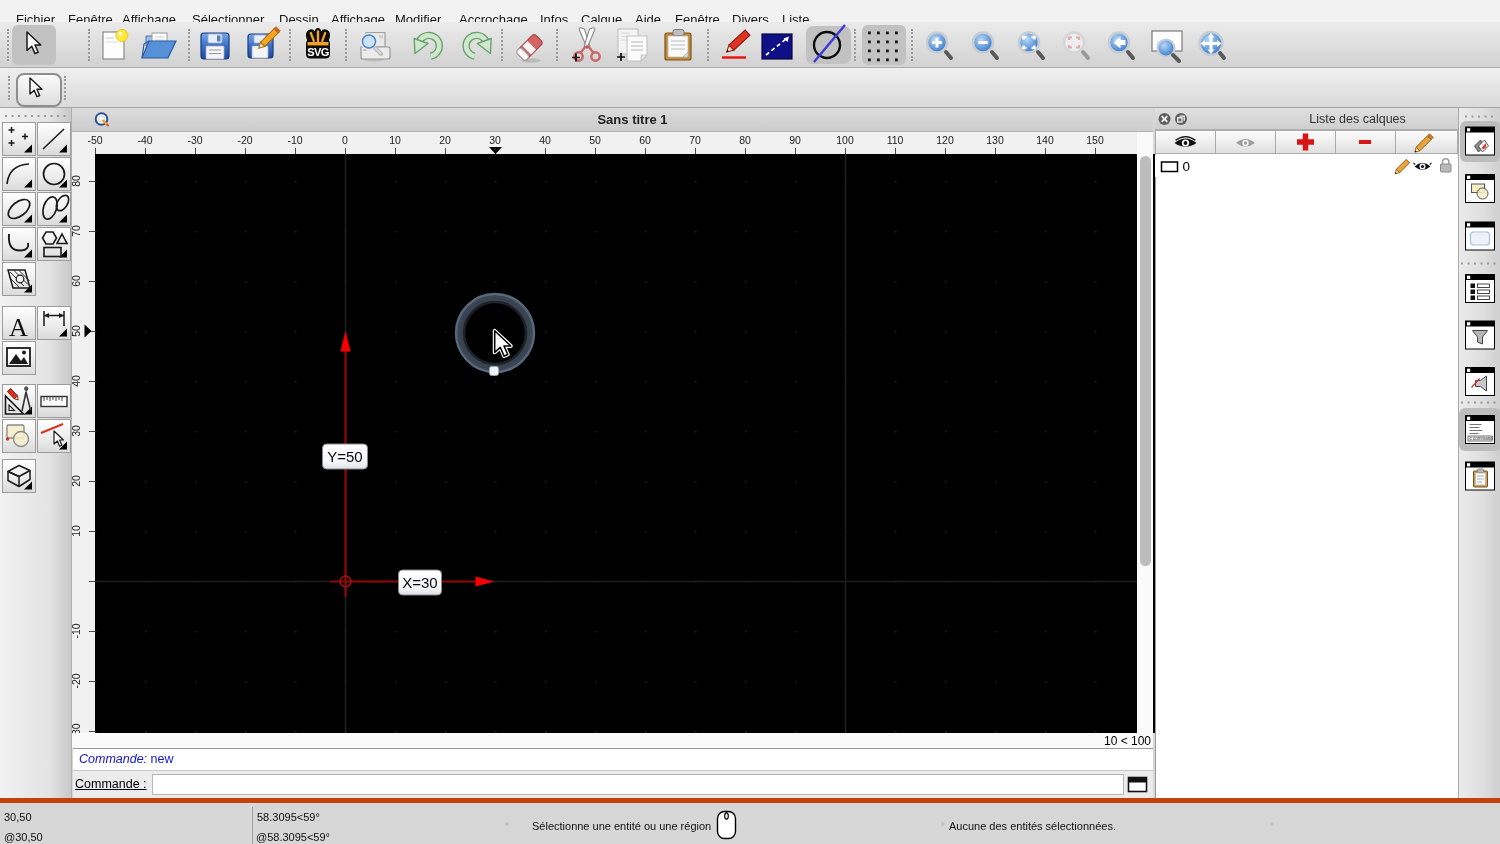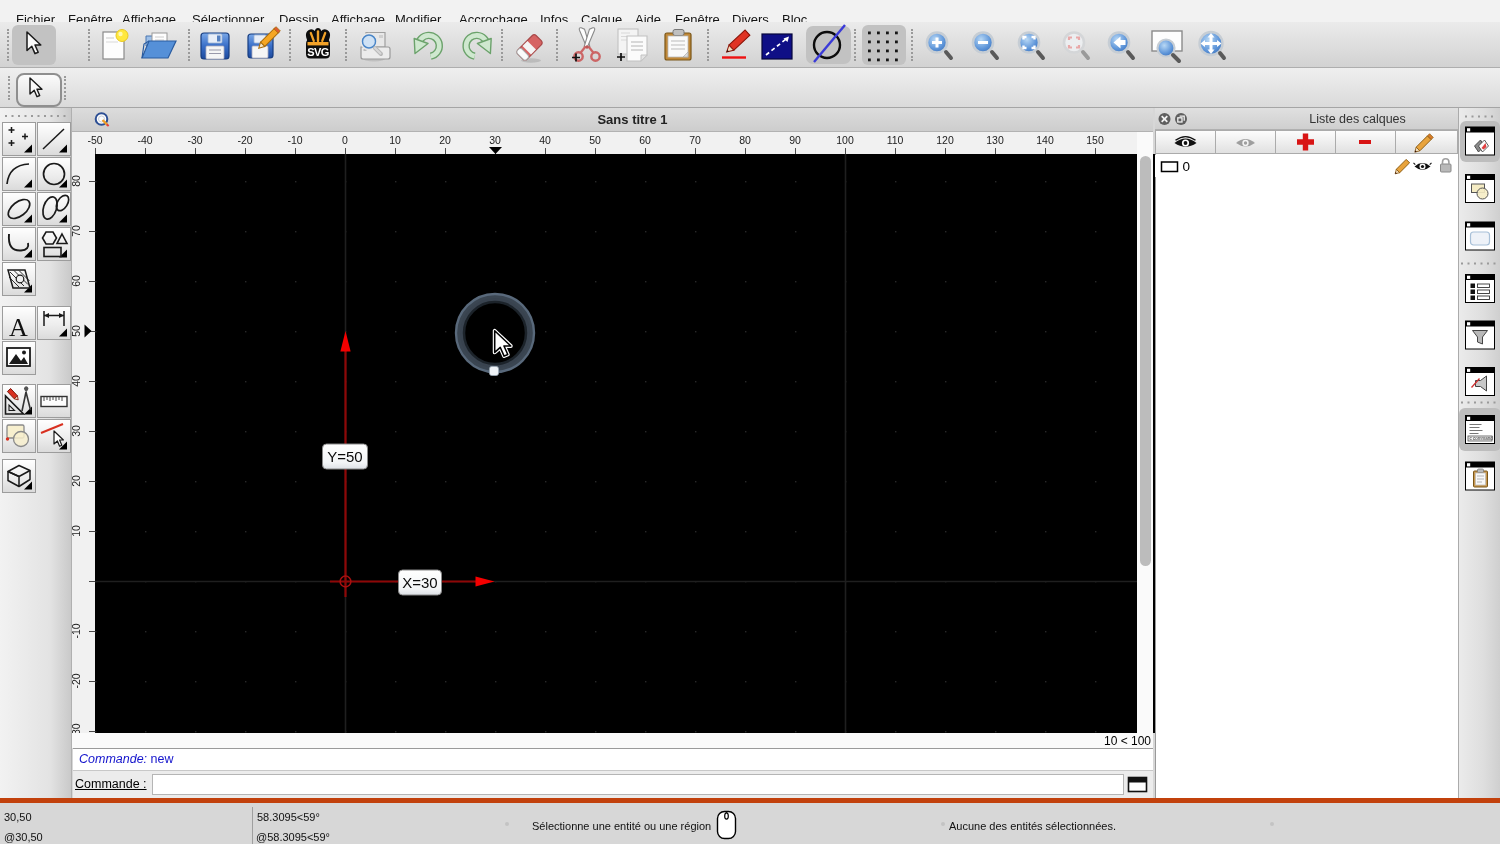--- a/index.html
+++ b/index.html
@@ -59,21 +59,21 @@
   <span style="left:192px">Sélectionner</span>
   <span style="left:279px">Dessin</span>
   <span style="left:331px">Affichage</span>
   <span style="left:395px">Modifier</span>
   <span style="left:459px">Accrochage</span>
   <span style="left:540px">Infos</span>
   <span style="left:581px">Calque</span>
   <span style="left:635px">Aide</span>
   <span style="left:675px">Fenêtre</span>
   <span style="left:732px">Divers</span>
-  <span style="left:782px">Bloc</span>
+  <span style="left:782px">Liste</span>
 </div>
 <div id="toolbar" class="abs">
 <svg width="1250" height="45" viewBox="0 0 1250 45">
   <defs>
     <linearGradient id="flop" x1="0" y1="0" x2="0" y2="1">
       <stop offset="0" stop-color="#7aa8e8"></stop>
           <stop offset="0.5" stop-color="#3a6fc8"></stop>
           <stop offset="1" stop-color="#1d4a9e"></stop>
     </linearGradient>
     <radialGradient id="lens" cx="0.4" cy="0.35" r="0.8">

